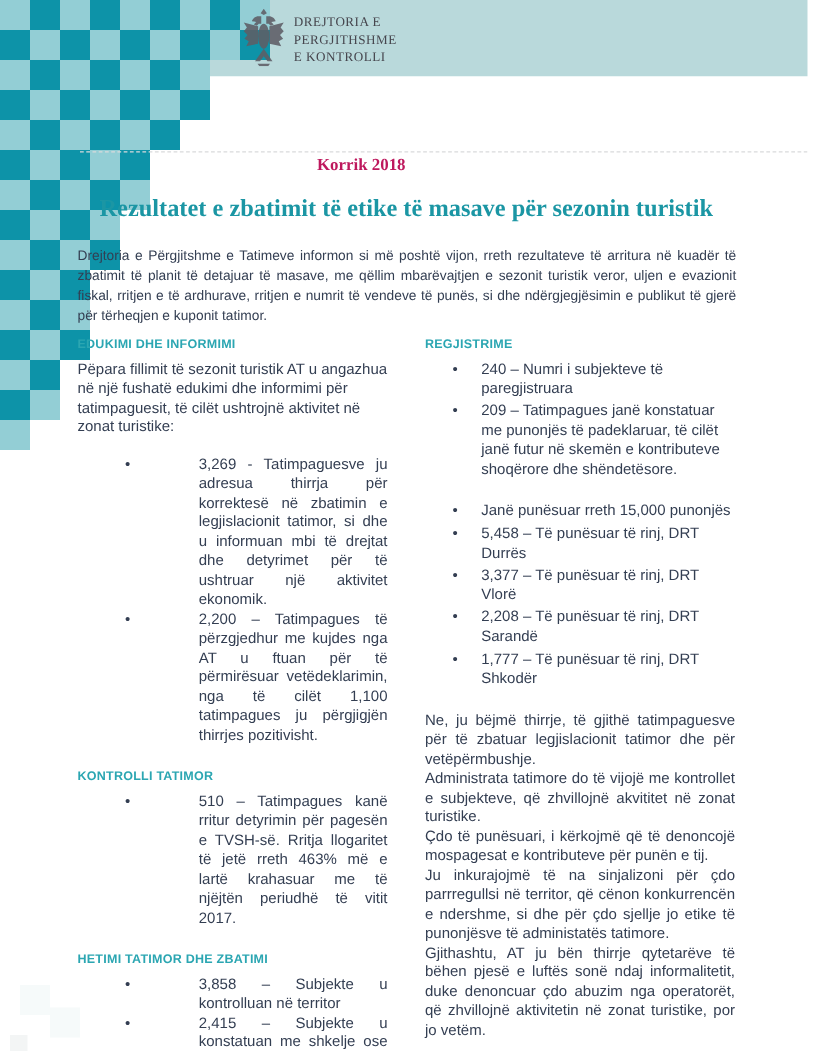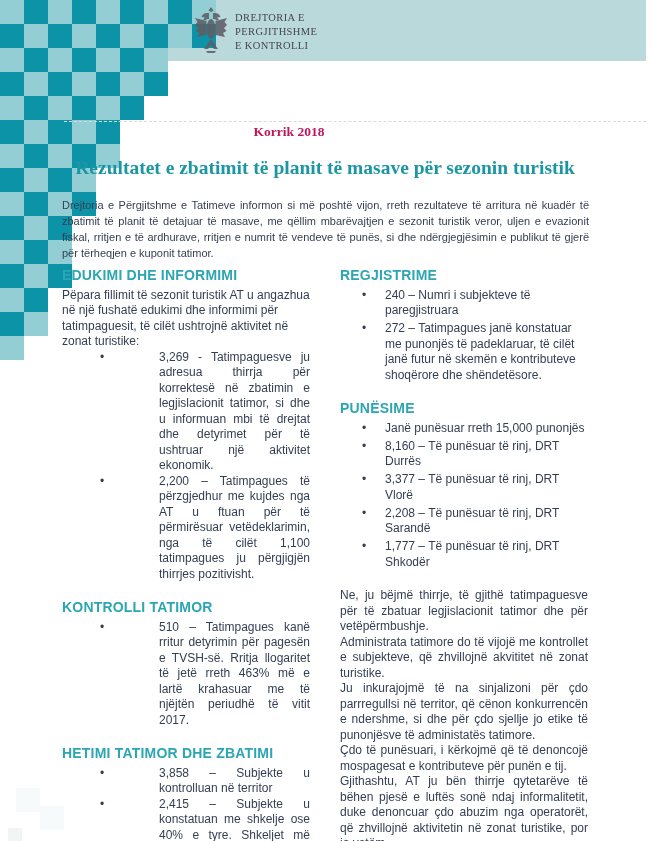--- a/index.html
+++ b/index.html
@@ -27,22 +27,22 @@
   .title{position:absolute;top:157px;left:40px;width:570px;text-align:center;
     font-family:"Liberation Serif",serif;font-weight:bold;font-size:19.5px;color:#1b96a4;}
   .intro{position:absolute;top:197px;left:62px;width:527px;font-size:11px;
     line-height:16px;text-align:justify;}
 
   
   .col{position:absolute;top:268px;width:248px;font-size:12px;line-height:15.5px;}
   .col-l{left:62px;}
   .col-r{left:340px;}
   .section{margin-bottom:18px;}
-  .sec-h{margin:0 0 4px 0;font-size:14px;font-weight:bold;color:#2ba6b2;letter-spacing:.2px;}
-  .lead{margin:0 0 0 0;}
+  .sec-h{margin:0 0 4px 0;font-size:10px;font-weight:bold;color:#2ba6b2;letter-spacing:.2px;}
+  .lead{margin:0 0 14px 0;}
   .col-l .bullets{padding-left:38px;}
   .col-r .bullets{padding-left:22px;}
   .bullet{display:flex;}
   .col-r .bullet{margin-bottom:2.5px;}
   .dot{flex:0 0 22px;}
   .col-r .dot{flex:0 0 23px;}
   .bt{flex:1;}
   .col-l .bt{text-align:justify;margin-left:37px;}
   .paras{margin-top:18px;}
   .paras p{margin:0;text-align:justify;}
@@ -76,21 +76,21 @@
     <span class="logo-text">
       <span>DREJTORIA E</span><br>
       <span>PERGJITHSHME</span><br>
       <span>E KONTROLLI</span>
     </span>
   </div>
 
   <div class="rule"></div>
   <div class="date">Korrik 2018</div>
 
-  <div class="title">Rezultatet e zbatimit të planit të masave për sezonin turistik</div>
+  <div class="title">Rezultatet e zbatimit të etike të masave për sezonin turistik</div>
   <div class="intro">Drejtoria e Përgjitshme e Tatimeve informon si më poshtë vijon, rreth rezultateve të arritura në kuadër të zbatimit të planit të detajuar të masave, me qëllim mbarëvajtjen e sezonit turistik veror, uljen e evazionit fiskal, rritjen e të ardhurave, rritjen e numrit të vendeve të punës, si dhe ndërgjegjësimin e publikut të gjerë për tërheqjen e kuponit tatimor.</div>
 
   <div class="col col-l">
 
     <div class="section">
       <h4 class="sec-h">EDUKIMI DHE INFORMIMI</h4>
       <p class="lead">Pëpara fillimit të sezonit turistik AT u angazhua në një fushatë edukimi dhe informimi për tatimpaguesit, të cilët ushtrojnë aktivitet në zonat turistike:</p>
       <div class="bullets">
         <div class="bullet">
           <span class="dot">•</span>
@@ -134,54 +134,53 @@
 
     <div class="section">
       <h4 class="sec-h">REGJISTRIME</h4>
       <div class="bullets">
         <div class="bullet">
           <span class="dot">•</span>
           <span class="bt">240 – Numri i subjekteve të paregjistruara</span>
         </div>
         <div class="bullet">
           <span class="dot">•</span>
-          <span class="bt">272 – Tatimpagues janë konstatuar me punonjës të padeklaruar, të cilët janë futur në skemën e kontributeve shoqërore dhe shëndetësore.</span>
+          <span class="bt">209 – Tatimpagues janë konstatuar me punonjës të padeklaruar, të cilët janë futur në skemën e kontributeve shoqërore dhe shëndetësore.</span>
         </div>
       </div>
     </div>
 
     <div class="section">
-      <h4 class="sec-h">PUNËSIME</h4>
       <div class="bullets">
         <div class="bullet">
           <span class="dot">•</span>
           <span class="bt">Janë punësuar rreth 15,000 punonjës</span>
         </div>
         <div class="bullet">
           <span class="dot">•</span>
-          <span class="bt">8,160 – Të punësuar të rinj, DRT Durrës</span>
+          <span class="bt">5,458 – Të punësuar të rinj, DRT Durrës</span>
         </div>
         <div class="bullet">
           <span class="dot">•</span>
           <span class="bt">3,377 – Të punësuar të rinj, DRT Vlorë</span>
         </div>
         <div class="bullet">
           <span class="dot">•</span>
           <span class="bt">2,208 – Të punësuar të rinj, DRT Sarandë</span>
         </div>
         <div class="bullet">
           <span class="dot">•</span>
           <span class="bt">1,777 – Të punësuar të rinj, DRT Shkodër</span>
         </div>
       </div>
     </div>
 
     <div class="paras">
       <p>Ne, ju bëjmë thirrje, të gjithë tatimpaguesve për të zbatuar legjislacionit tatimor dhe për vetëpërmbushje.</p>
       <p>Administrata tatimore do të vijojë me kontrollet e subjekteve, që zhvillojnë akvititet në zonat turistike.</p>
+      <p>Çdo të punësuari, i kërkojmë që të denoncojë mospagesat e kontributeve për punën e tij.</p>
       <p>Ju inkurajojmë të na sinjalizoni për çdo parrregullsi në territor, që cënon konkurrencën e ndershme, si dhe për çdo sjellje jo etike të punonjësve të administatës tatimore.</p>
-      <p>Çdo të punësuari, i kërkojmë që të denoncojë mospagesat e kontributeve për punën e tij.</p>
       <p>Gjithashtu, AT ju bën thirrje qytetarëve të bëhen pjesë e luftës sonë ndaj informalitetit, duke denoncuar çdo abuzim nga operatorët, që zhvillojnë aktivitetin në zonat turistike, por jo vetëm.</p>
     </div>
 
   </div>
 
 </div>
 
 </body></html>

